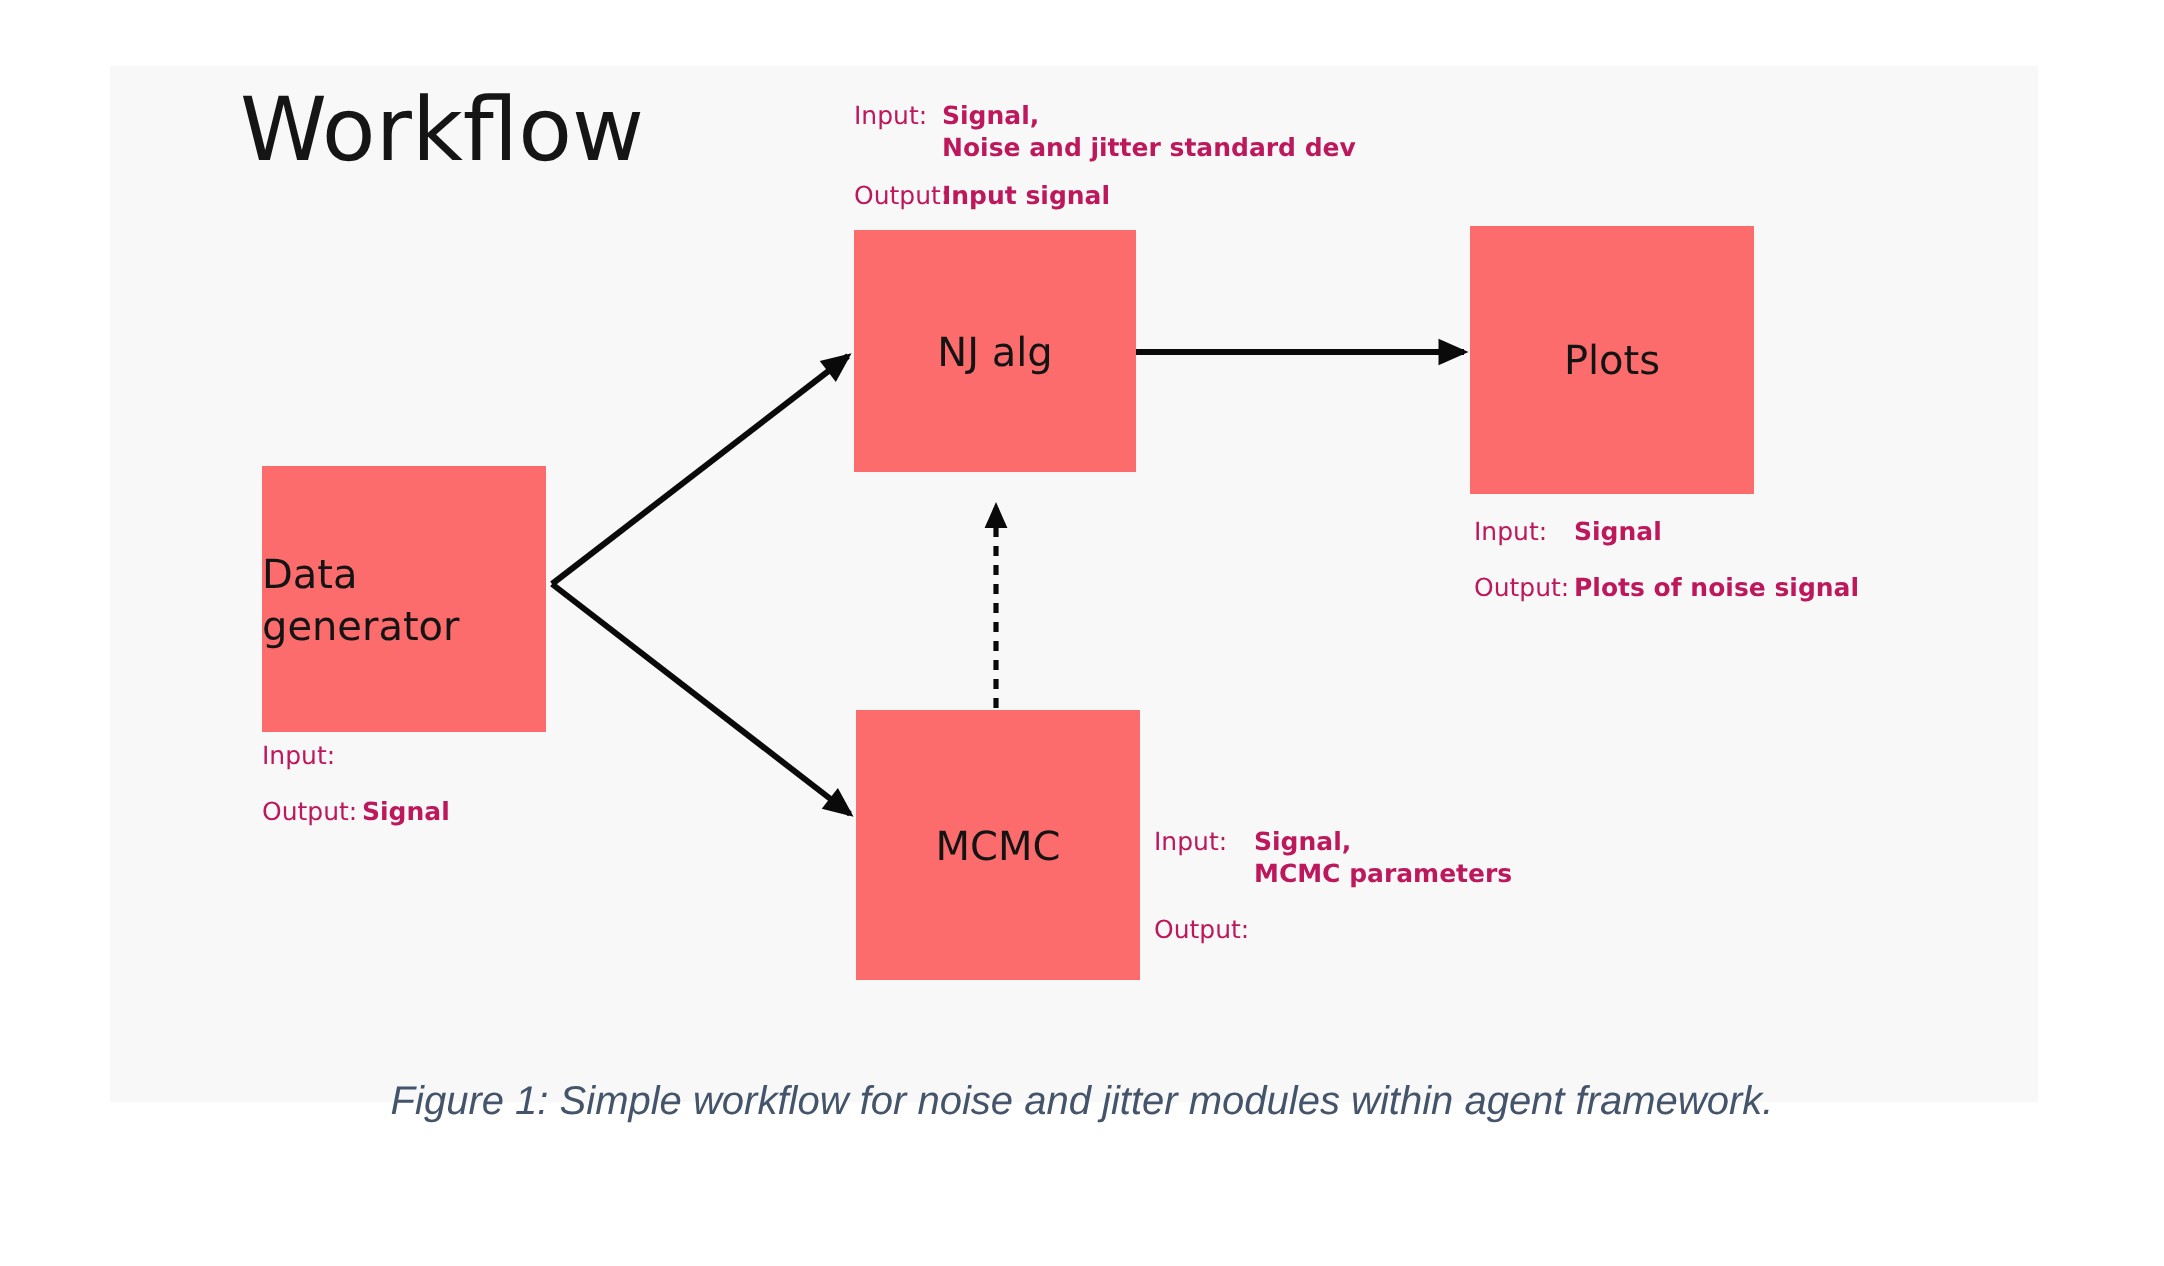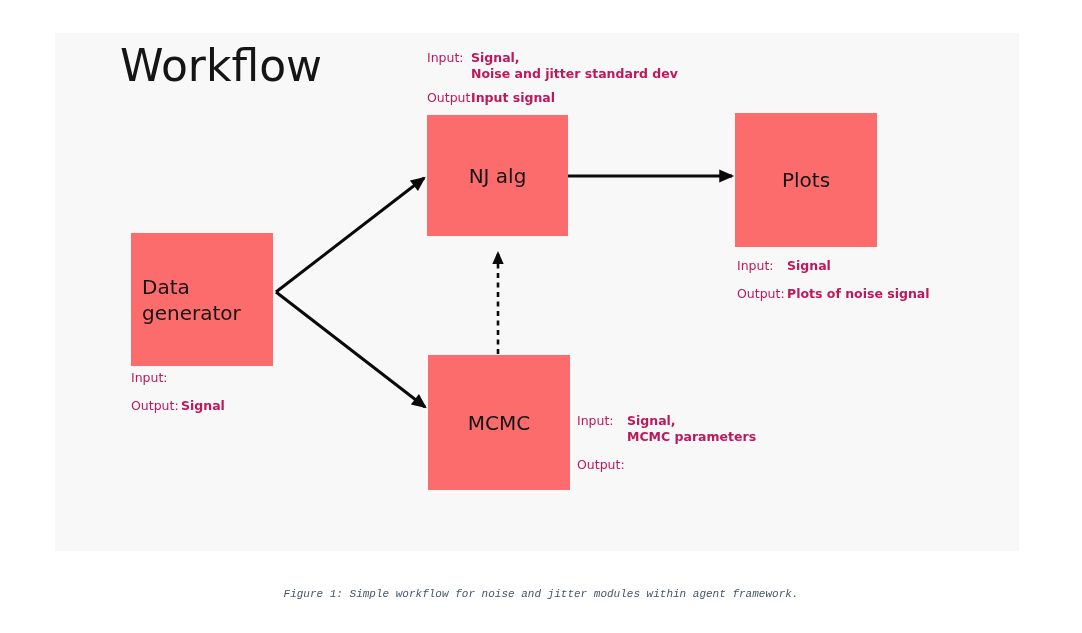--- a/index.html
+++ b/index.html
@@ -15,40 +15,40 @@
     position:absolute; left:120px; top:42px;
     font-size:44px; line-height:1.1; color:#151515;
   }
   .node {
     position:absolute; background:var(--node-fill, #fc6c6c);
     display:flex; align-items:center; justify-content:center;
     font-size:20px; line-height:1.3; color:#141414; white-space:pre-wrap;
     box-sizing:border-box;
   }
   .node-datagen { left:131px; top:233px; width:142px; height:133px;
-    justify-content:flex-start; padding-left:11px; }
+    justify-content:flex-start; padding-left:0; }
   .node-njalg  { left:427px; top:115px; width:141px; height:121px; }
   .node-mcmc   { left:428px; top:355px; width:142px; height:135px;text-align:right; }
   .node-plots  { left:735px; top:113px; width:142px; height:134px; }
   .ann { position:absolute; font-size:12.5px; line-height:16px; color:#be185d; }
   .ann-row { display:flex; }
   .ann-label { width:50px; flex:none; }
   .ann-value { white-space:pre-wrap;font-weight:bold; }
   .out-row { margin-top:12px; }
   .ann-nj .ann-label { width:44px; }
   .ann-nj .out-row { margin-top:8px; }
   .ann-nj     { left:427px; top:50px;  }
   .ann-plots  { left:737px; top:258px; }
   .ann-datagen{ left:131px; top:370px; }
   .ann-mcmc   { left:577px; top:413px; }
   .arrows { position:absolute; left:0; top:0; pointer-events:none; }
   .caption {
-    position:absolute; left:0; top:588px; width:100%; text-align:center;
-    font-family:Liberation Mono, monospace; font-style:italic;
-    font-size:11px; color:var(--caption-color, #44546a);
+    position:absolute; left:0; top:540px; width:100%; text-align:center;
+    font-family:Liberation Sans, sans-serif; font-style:italic;
+    font-size:20px; color:var(--caption-color, #44546a);
   }
 </style>
 </head>
 <body>
 
 <div class="page">
 
   <div class="panel"></div>
 
   <div class="title">Workflow</div>

